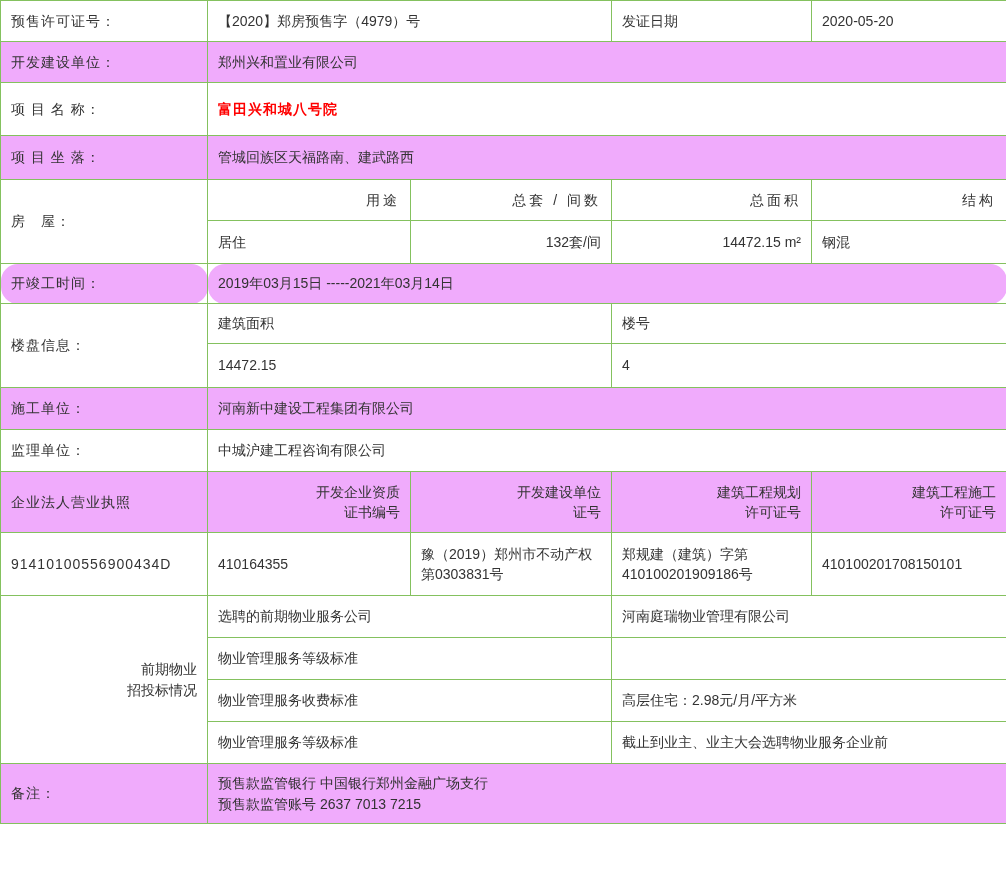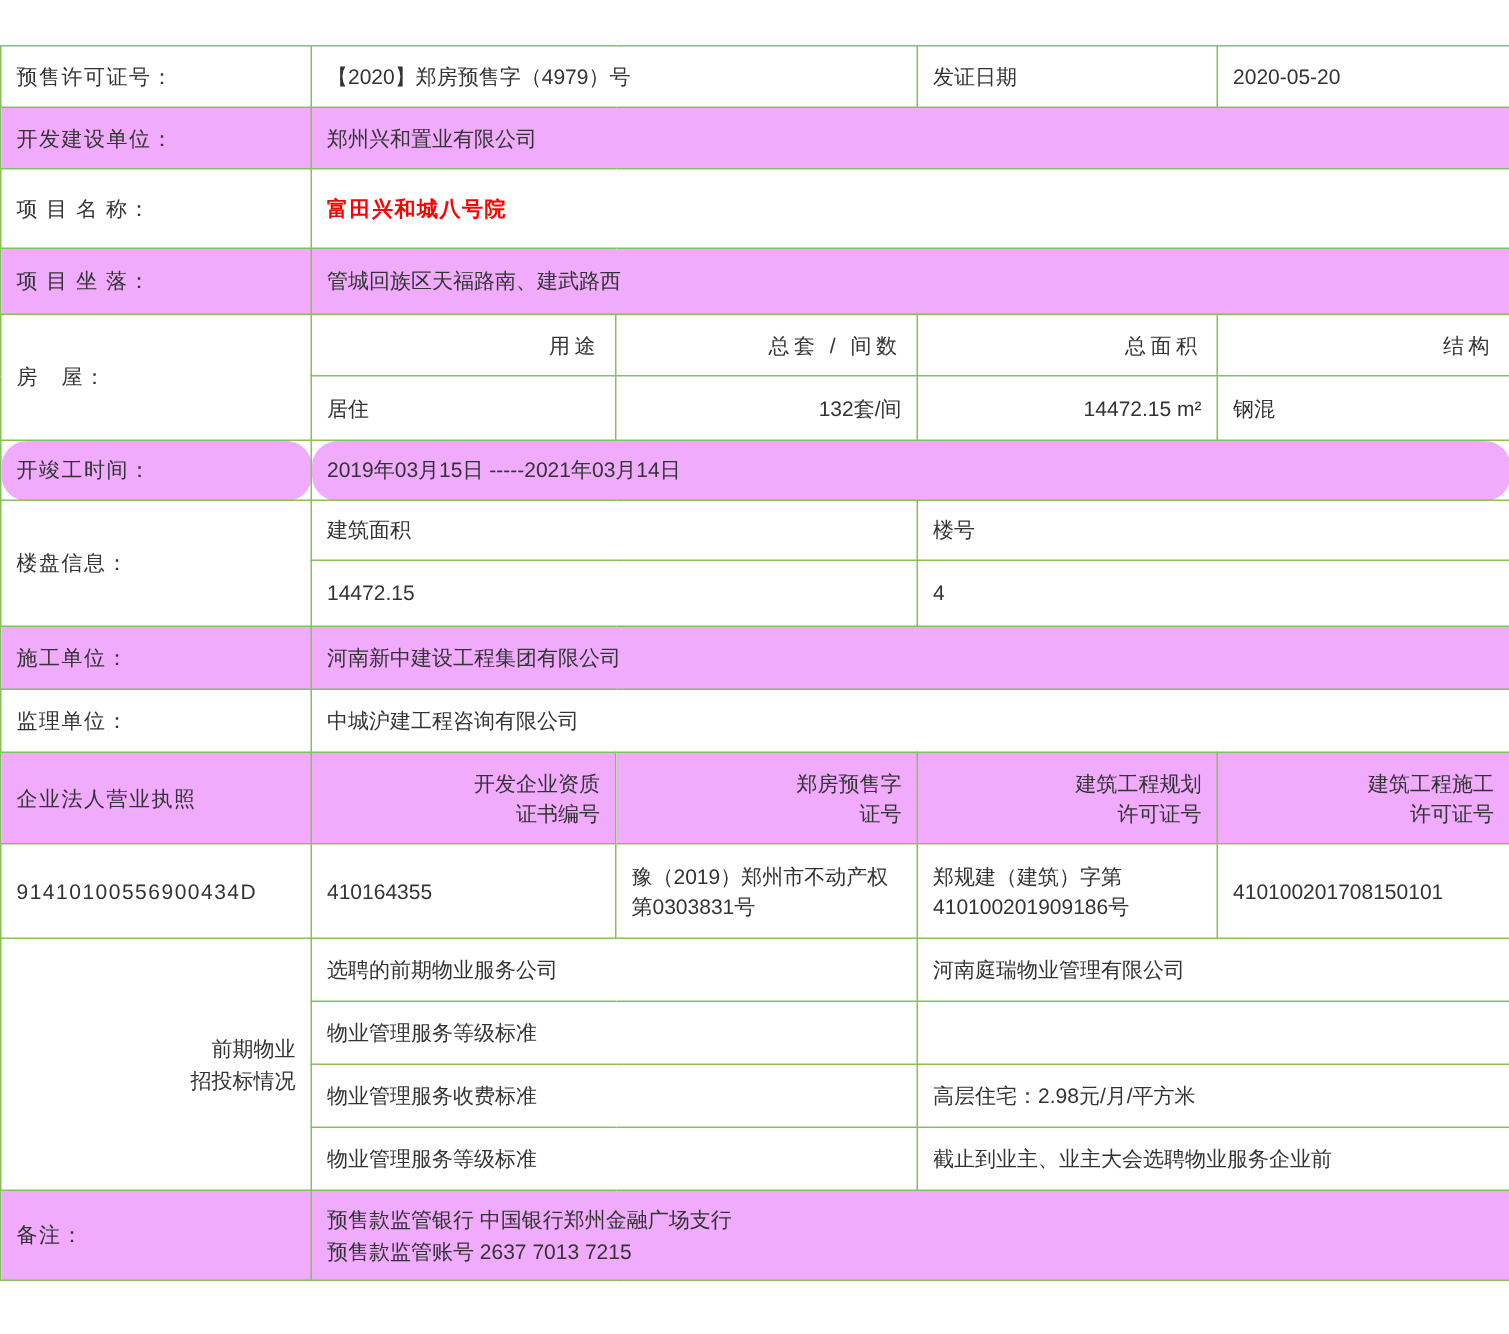--- a/index.html
+++ b/index.html
@@ -16,21 +16,20 @@
     font-weight: bold;
     color: #000000;
     padding: 11px 0 13px 0;
     letter-spacing: 1px;
   }
   .title .red { color: #ff0000; }
   table.notice {
     width: 1006px;
     border-collapse: collapse;
     table-layout: fixed;
-    margin-top: 30px;
   }
   table.notice td {
     border: 1px solid #84c15e;
     font-size: 14px;
     padding: 4px 10px;
     vertical-align: middle;
     line-height: 1.45;
     overflow: hidden;
   }
   tr.alt td { background: #f0abfc; }
@@ -125,21 +124,21 @@
 
     <tr class="h42">
       <td class="lbl">监理单位：</td>
       <td colspan="4">中城沪建工程咨询有限公司</td>
     </tr>
 
     <tr class="h61 alt">
       <td class="lbl">企业法人营业执照</td>
       <td class="center pre">开发企业资质
 证书编号</td>
-      <td class="center pre">郑房预售字
+      <td class="center pre">开发建设单位
 证号</td>
       <td class="center pre">建筑工程规划
 许可证号</td>
       <td class="center pre">建筑工程施工
 许可证号</td>
     </tr>
 
     <tr class="h63">
       <td class="lbl">91410100556900434D</td>
       <td>410164355</td>

